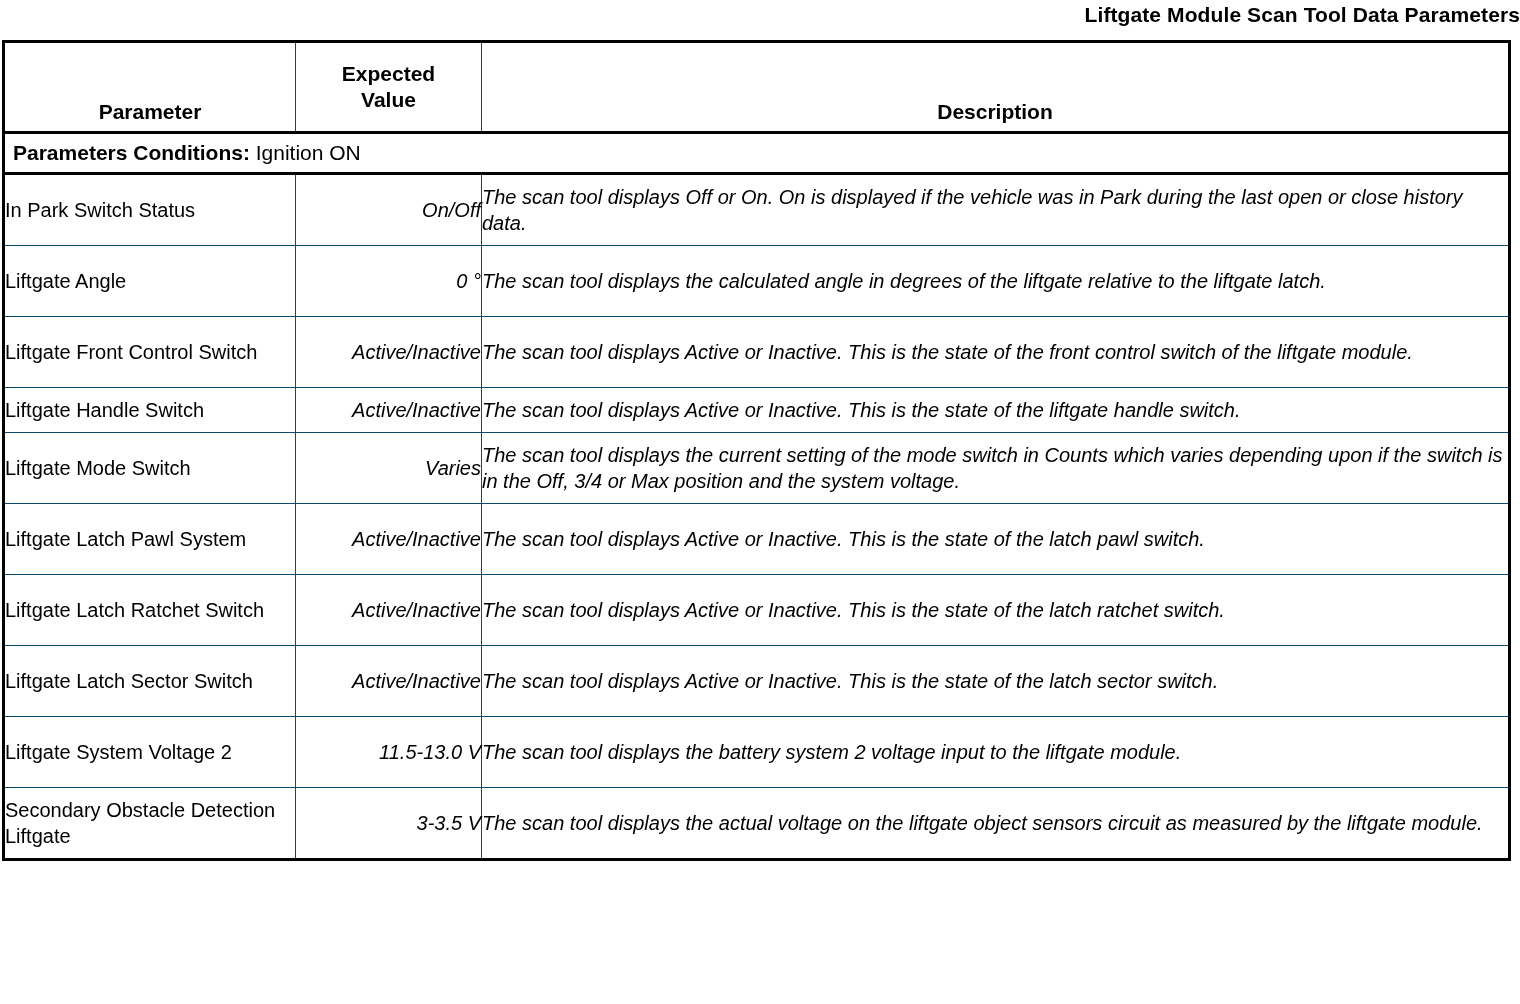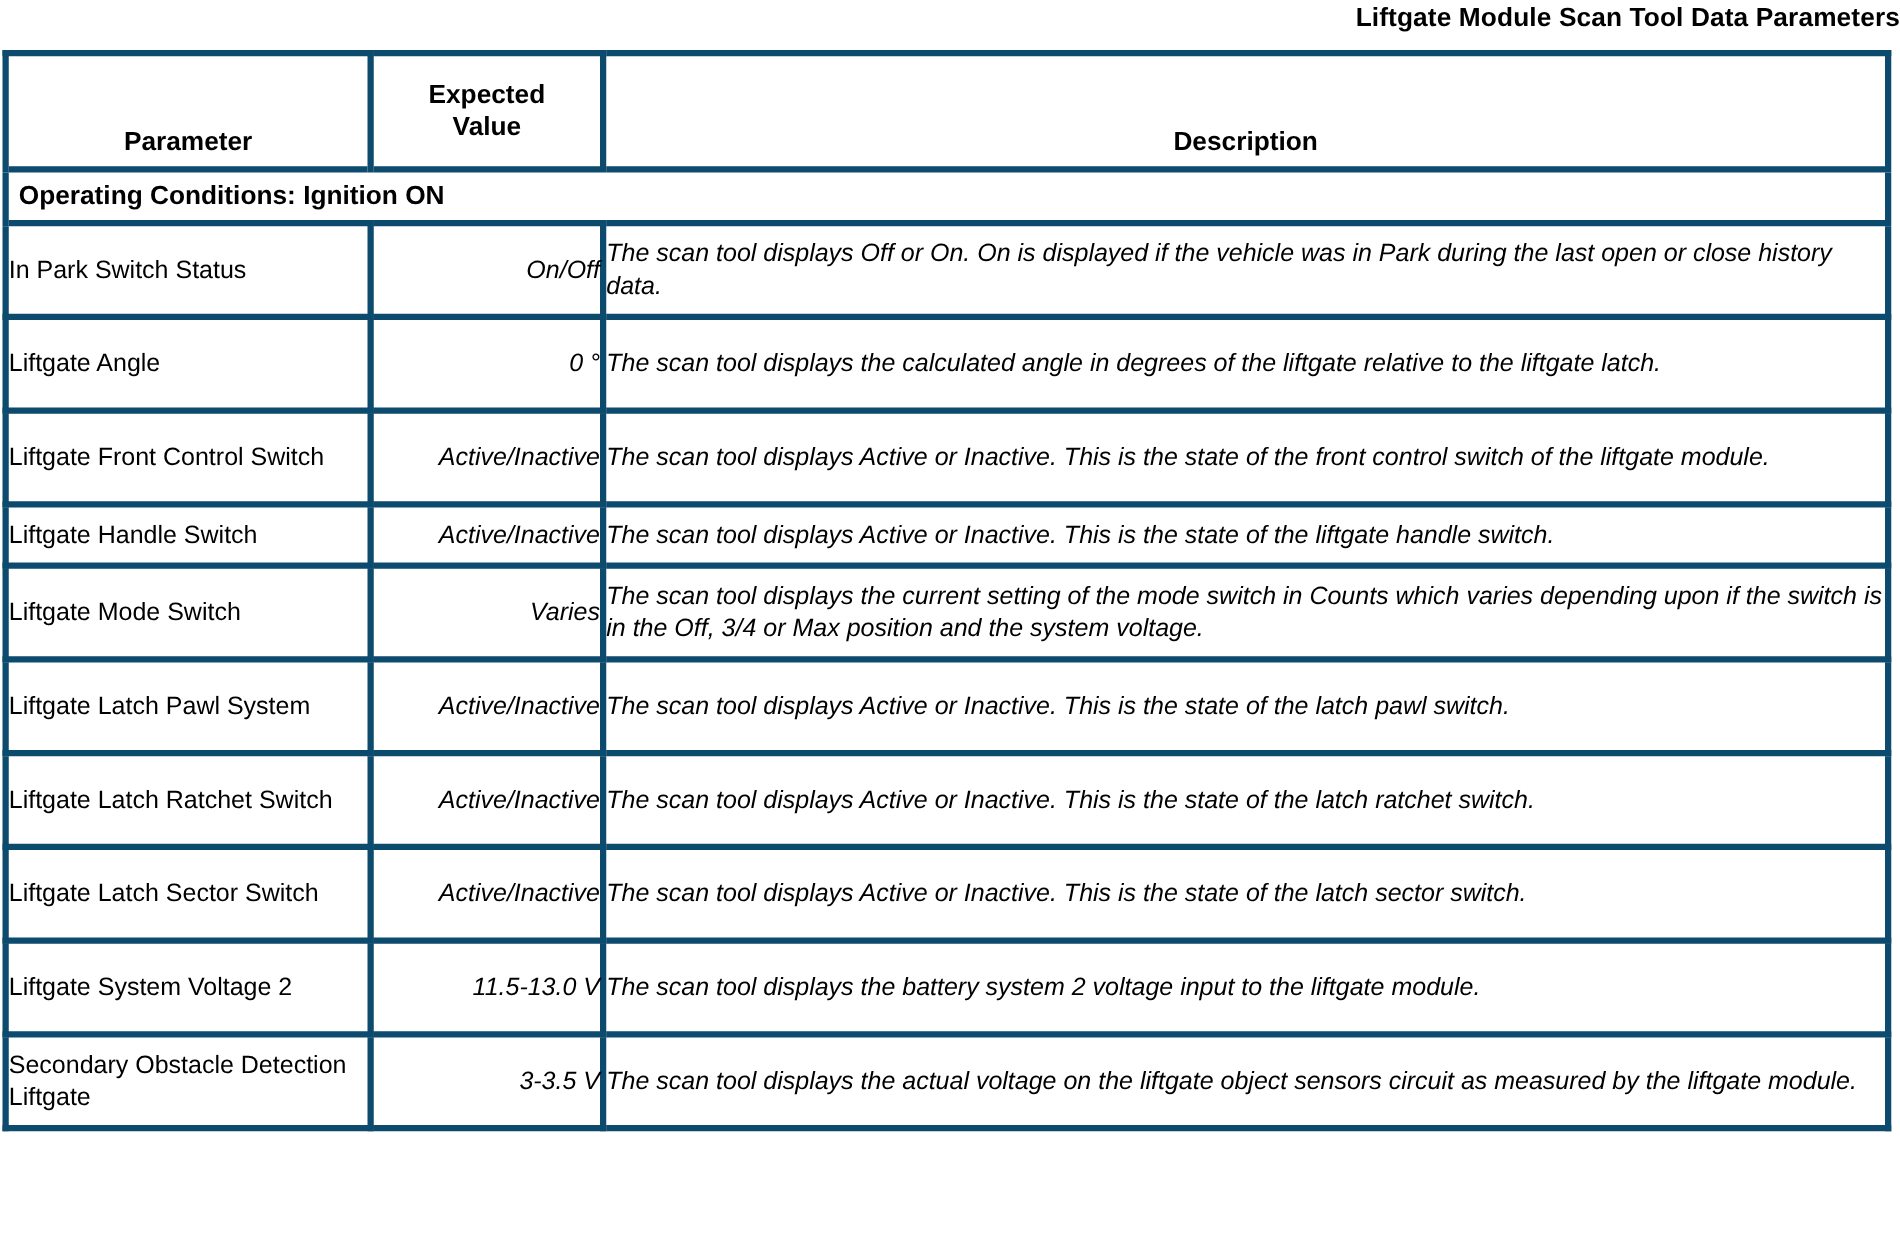--- a/index.html
+++ b/index.html
@@ -49,21 +49,21 @@
     width: 1506px;
     border: 3px solid #000;
   }
 
   table.params col.c-param  { width: 292px; }
   table.params col.c-value  { width: 186px; }
   table.params col.c-desc   { width: 1028px; }
 
   table.params th,
   table.params td {
-    border: 5px solid #0c4a6e;
+    border: 1px solid #0c4a6e;
     padding: 0;
     vertical-align: middle;
     font-size: 20px;
     line-height: 26px;
     color: #000;
   }
 
   
   tr.head-row th {
     border-bottom: 3px solid #000;
@@ -88,21 +88,21 @@
     padding: 0 0 0 8px;
     text-align: left;
     font-size: 21px;
     line-height: 28px;
     white-space: nowrap;
   }
   .cond-label {
     font-weight: bold;
   }
   .cond-value {
-    font-weight: bold;
+    font-weight: normal;
   }
 
   
   td.cell-param {
     padding: 4px 4px 4px 8px;
     text-align: left;
   }
   td.cell-value {
     padding: 4px 6px;
     text-align: right;
@@ -136,21 +136,21 @@
           <th class="th-param">Parameter</th>
           <th class="th-value">
             <span class="th-line">Expected</span>
             <span class="th-line">Value</span>
           </th>
           <th class="th-desc">Description</th>
         </tr>
       </thead>
       <tbody id="table-body">
         <tr class="cond-row">
-          <td colspan="3"><span class="cond-label">Operating Conditions:</span> <span class="cond-value">Ignition ON</span></td>
+          <td colspan="3"><span class="cond-label">Parameters Conditions:</span> <span class="cond-value">Ignition ON</span></td>
         </tr>
       <tr class="data-row h2">
             <td class="cell-param">In Park Switch Status</td>
             <td class="cell-value">On/Off</td>
             <td class="cell-desc">The scan tool displays Off or On. On is displayed if the vehicle was in Park during the last open or close history data.</td>
           </tr>
           <tr class="data-row h2">
             <td class="cell-param">Liftgate Angle</td>
             <td class="cell-value">0 °</td>
             <td class="cell-desc">The scan tool displays the calculated angle in degrees of the liftgate relative to the liftgate latch.</td>

